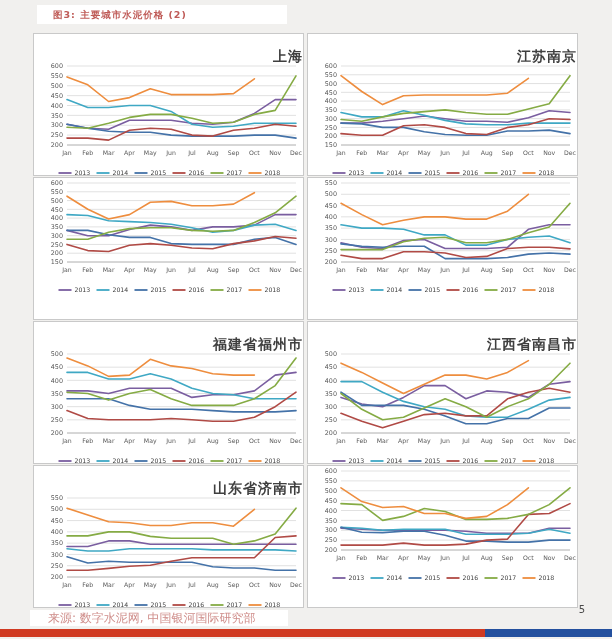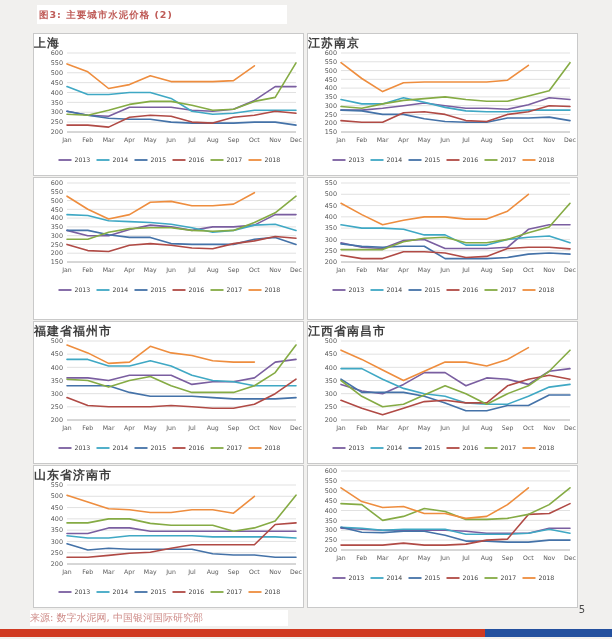--- a/index.html
+++ b/index.html
@@ -2,37 +2,37 @@
 <html><head>
 <meta charset="utf-8">
 <style>
   * { margin:0; padding:0; box-sizing:border-box; }
   html,body { width:612px; height:639px; }
   body { font-family:"DejaVu Sans", sans-serif; background:#f1f0ee; position:relative; overflow:hidden; }
   .screen { position:absolute; inset:0; }
   .fig-title {
     position:absolute; left:37px; top:5px; width:250px; height:19px;
     background:#ffffff; color:#bf5b57; font-size:9.5px; font-weight:bold;
-    line-height:19px; padding-left:2px; letter-spacing:1px; white-space:nowrap;
+    line-height:19px; padding-left:16px; letter-spacing:1px; white-space:nowrap;
   }
   .chart-grid {
     position:absolute; left:33px; top:33px; width:546px; height:576px;
     display:grid; grid-template-columns:271px 271px; grid-auto-rows:143px;
     column-gap:3px; row-gap:1px;
   }
   .chart-box { background:#ffffff; border:1px solid #c9c9c9; position:relative; }
   .chart-title {
-    text-align:left; font-size:12px; font-weight:bold; color:#3f3f3f;
-    margin-top:1px; height:13px; letter-spacing:1px;
+    text-align:right; font-size:14px; font-weight:bold; color:#3f3f3f;
+    margin-top:14px; height:13px; letter-spacing:1px;
   }
   .plot-svg { display:block; width:269px; height:122px; }
   svg text { font-family:"DejaVu Sans", sans-serif; }
   .footer-source {
     position:absolute; left:30px; top:610px; width:258px; height:16px;
-    background:#ffffff; color:#cf8d8a; font-size:10px; line-height:16px; padding-left:0;
+    background:#ffffff; color:#cf8d8a; font-size:12px; line-height:16px; padding-left:18px;
     white-space:nowrap;
   }
   .page-number {
     position:absolute; right:27px; top:604px; font-size:10px; color:#4a4a4a;
   }
   .bottom-bar { position:absolute; left:0; bottom:2px; width:612px; height:8px; display:flex; }
   .bar-red { width:485px; height:100%; }
   .bar-blue { flex:1; height:100%; }
 </style>
 </head>

